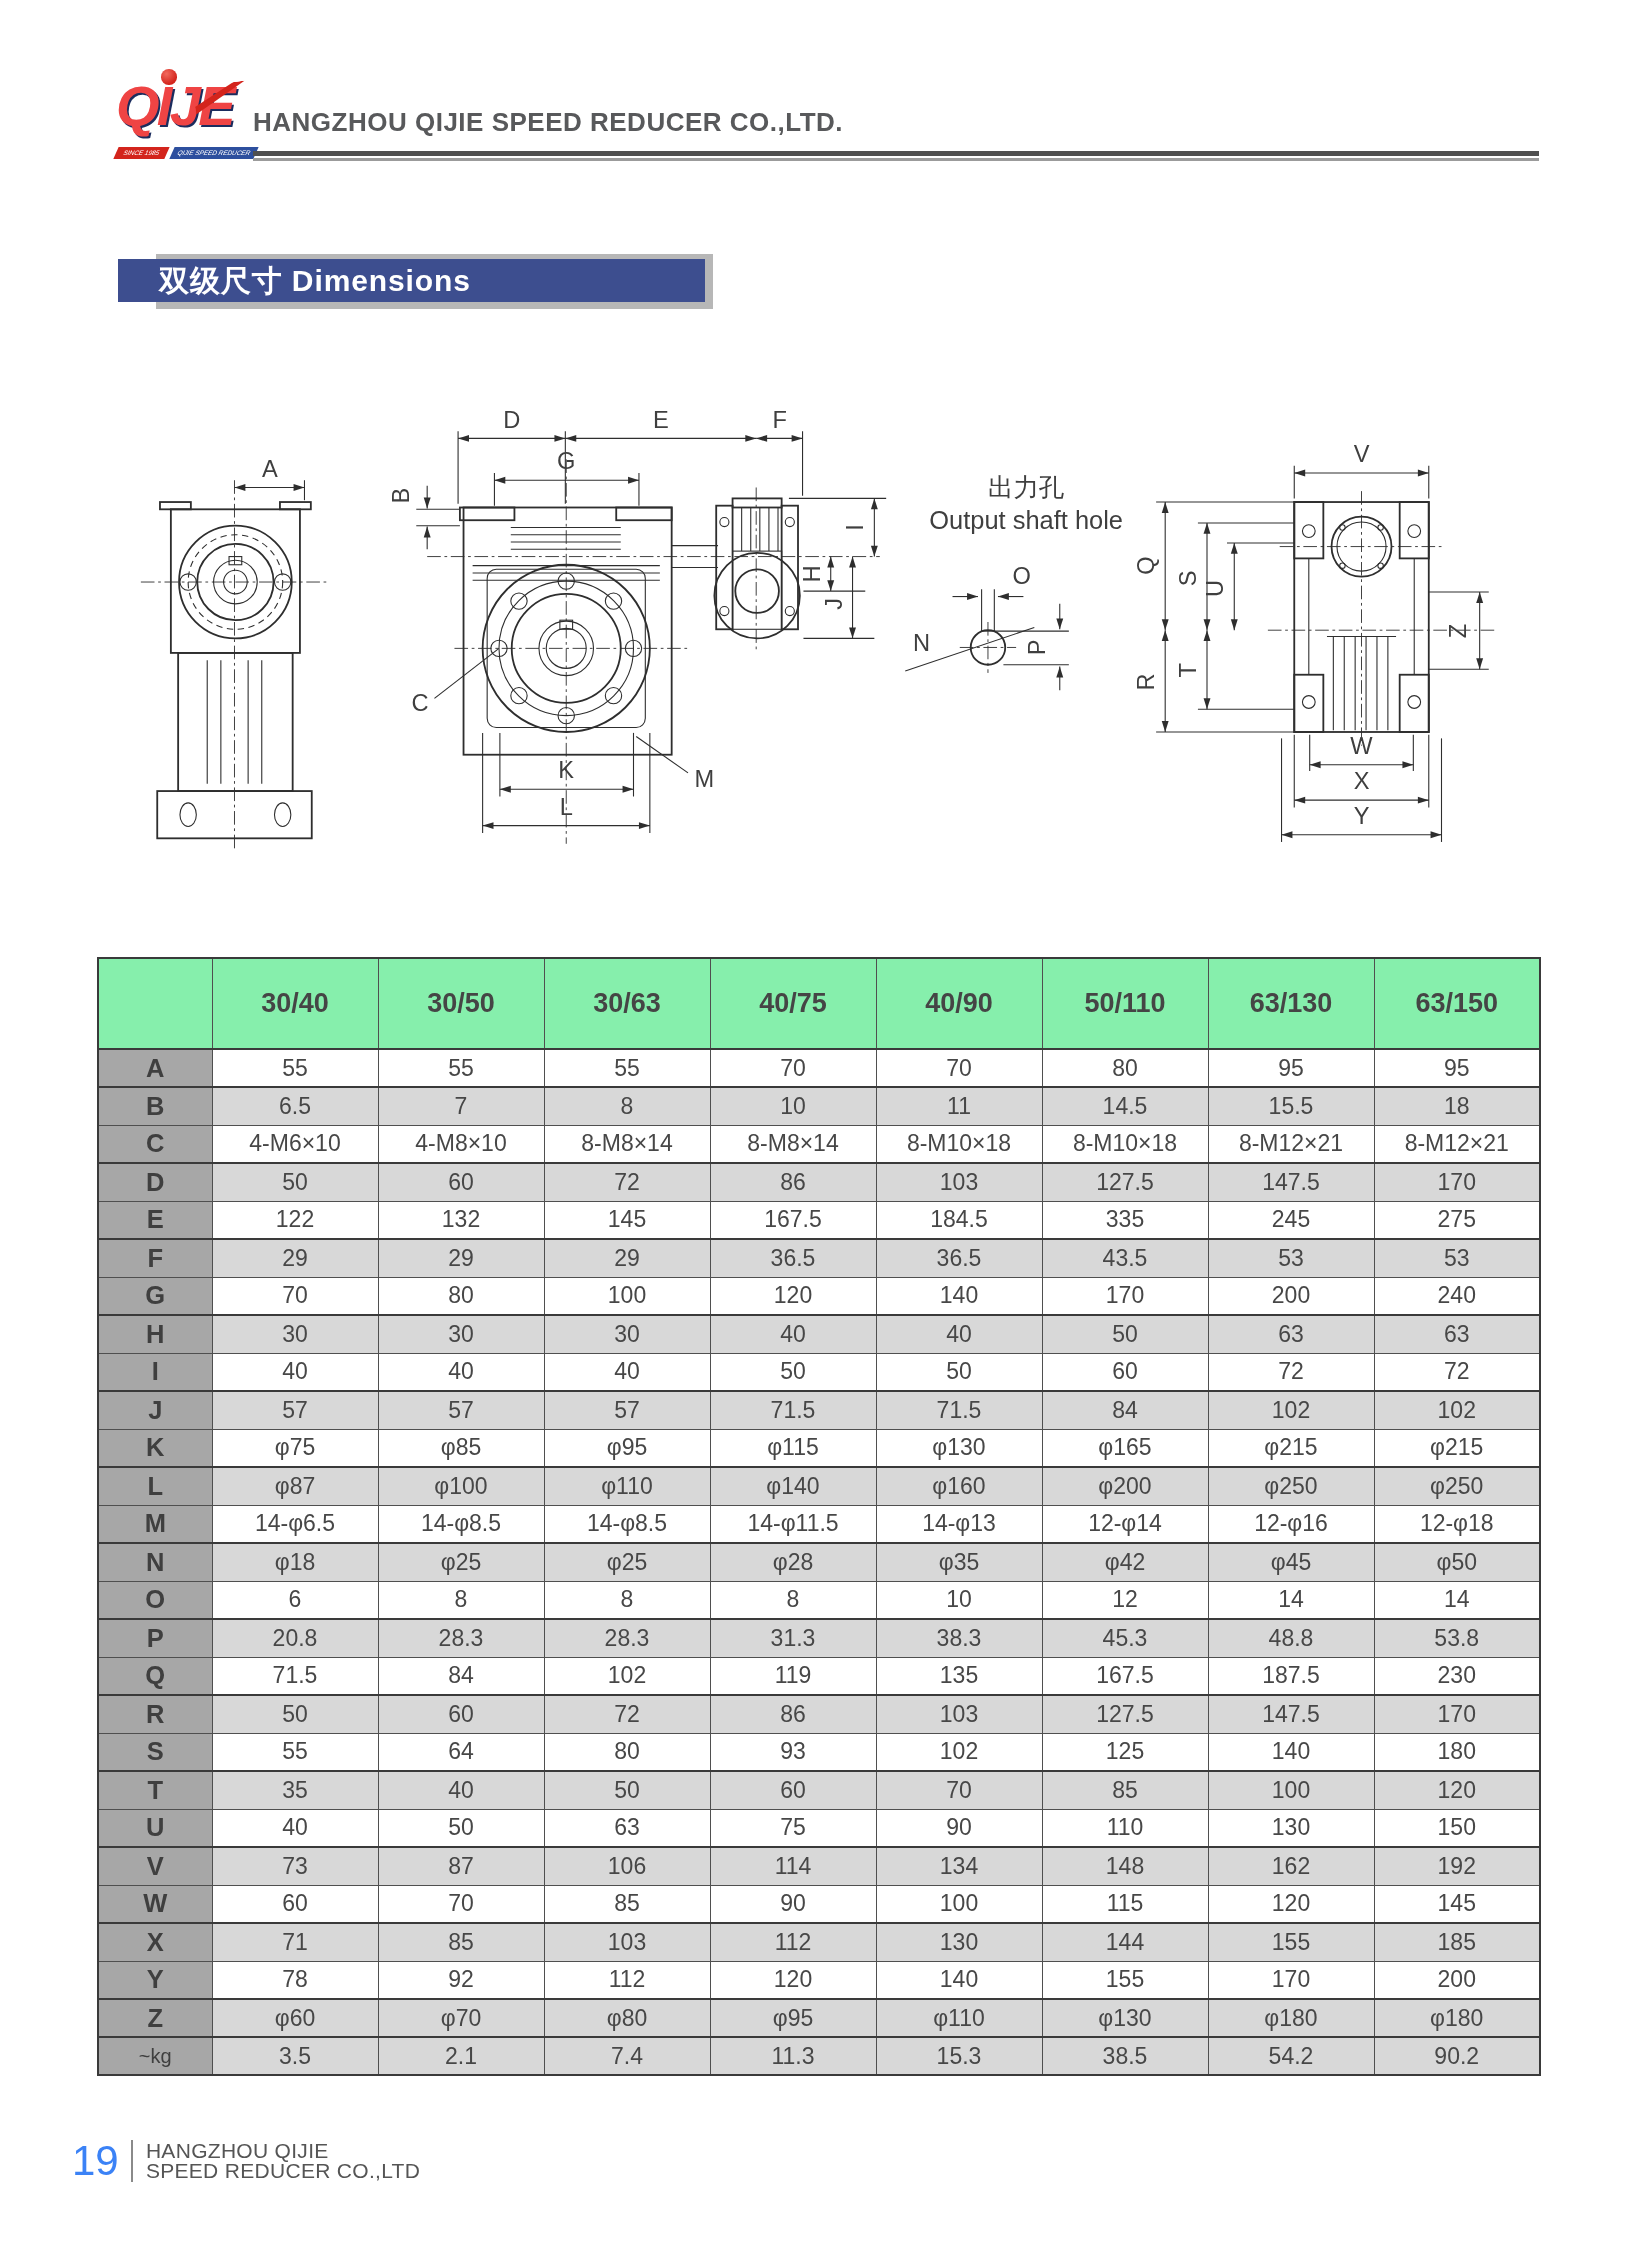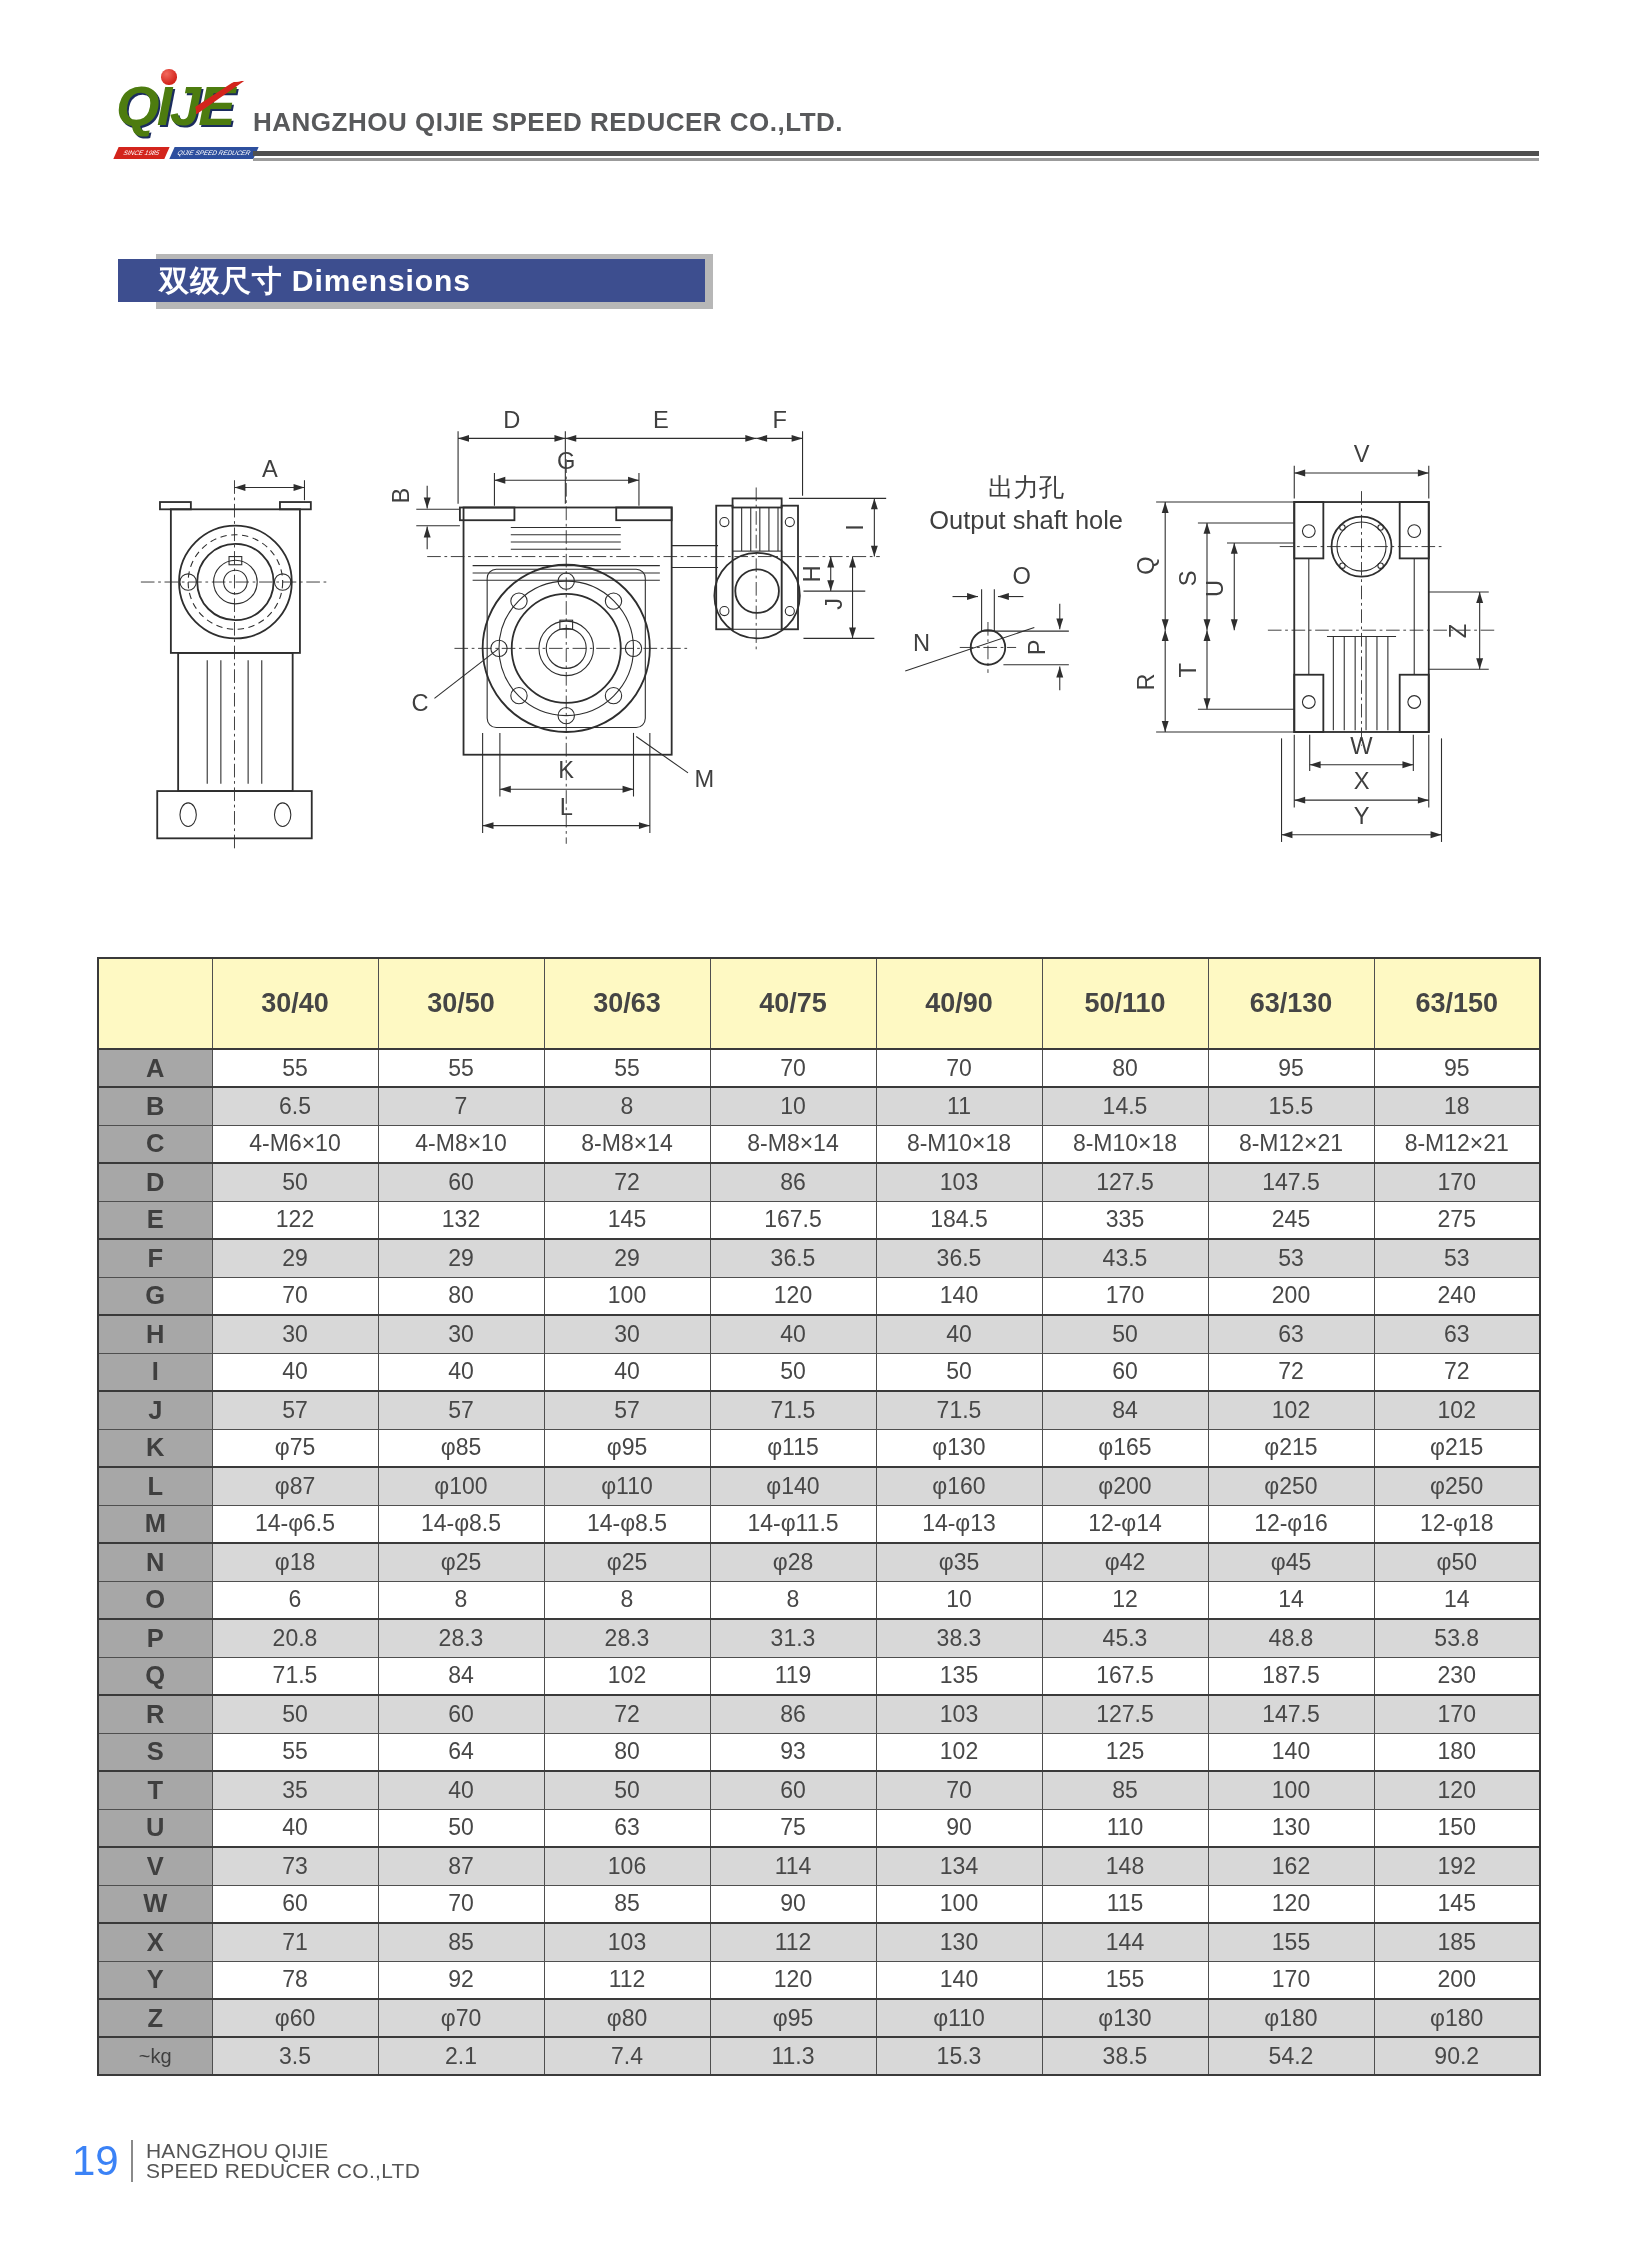--- a/index.html
+++ b/index.html
@@ -2,21 +2,21 @@
 <html style="font-size:14.5px"><head>
 <meta charset="utf-8">
 <style>
   html,body{margin:0;padding:0;background:#e8e8e8;}
   .sheet{position:relative;width:1636px;height:2267px;background:#ffffff;overflow:hidden;
          font-family:"Liberation Sans",sans-serif;}
 
   
   .logo{position:absolute;left:116px;top:78px;width:136px;height:95px;}
   .logo-word{position:relative;font-family:"Liberation Sans",sans-serif;font-size:56px;line-height:56px;
-             font-weight:900;font-style:italic;color:#4d7c0f;letter-spacing:-2.7px;
+             font-weight:900;font-style:italic;color:#ef4444;letter-spacing:-2.7px;
              text-shadow:1.8px 1.8px 0 #1b2c5e;}
   .logo-dot{position:absolute;left:45px;top:-9px;width:15.5px;height:15.5px;border-radius:50%;
             background:radial-gradient(circle at 35% 30%,#f26a5e,#d3241c 70%);}
   .logo-swoosh{position:absolute;left:78px;top:5.5px;width:53px;height:27px;background:#d3241c;
                clip-path:polygon(0 100%,100% 0,78% 0,0 72%);transform:rotate(-8deg);}
   .logo-strips{position:absolute;left:0;top:69px;display:flex;gap:4.5px;}
   .strip{display:block;height:11.8px;font-size:6.4px;line-height:11.8px;color:#fff;text-align:center;
          transform:skewX(-24deg);overflow:hidden;white-space:nowrap;}
   .strip.red{width:51px;background:#d3241c;}
   .strip.blue{width:84px;background:#2d4f9e;}
@@ -41,21 +41,21 @@
   .cl{fill:none;stroke:#2e2e2e;stroke-width:1;stroke-dasharray:15 4 3 4;}
   .dt{font-family:"Liberation Sans",sans-serif;font-size:26px;fill:#3f3f3f;}
   .dt2{font-family:"Liberation Sans",sans-serif;font-size:28px;fill:#3f3f3f;}
   .mk{fill:#2e2e2e;}
 
   
   table.dims{position:absolute;left:97px;top:957px;width:1442px;border-collapse:collapse;
              table-layout:fixed;border:2.7px solid #3a3a3a;}
   table.dims th,table.dims td{border:1.8px solid #4f4f4f;text-align:center;vertical-align:middle;padding:0;}
   table.dims thead tr{height:91px;}
-  table.dims thead th{background:#fef9c3;font-size:27px;font-weight:bold;color:#454545;
+  table.dims thead th{background:#86efac;font-size:27px;font-weight:bold;color:#454545;
                       border-bottom:2.7px solid #3a3a3a;}
   table.dims tbody tr{height:38px;background:#ffffff;}
   table.dims tbody tr:nth-child(even){background:#d8d8d8;}
   table.dims tbody tr:last-child{background:#d8d8d8;}
   table.dims tbody tr:nth-child(even) td,table.dims tbody tr:nth-child(even) th,
   table.dims tbody tr:last-child td,table.dims tbody tr:last-child th{border-top-width:2.7px;border-top-color:#3a3a3a;}
   table.dims tbody th{background:#a7a7a7;font-size:25.5px;font-weight:600;color:#3f3f3f;}
   table.dims tbody th.kg{font-size:20px;font-weight:400;}
   table.dims tbody td{font-size:23px;color:#474747;}
 

